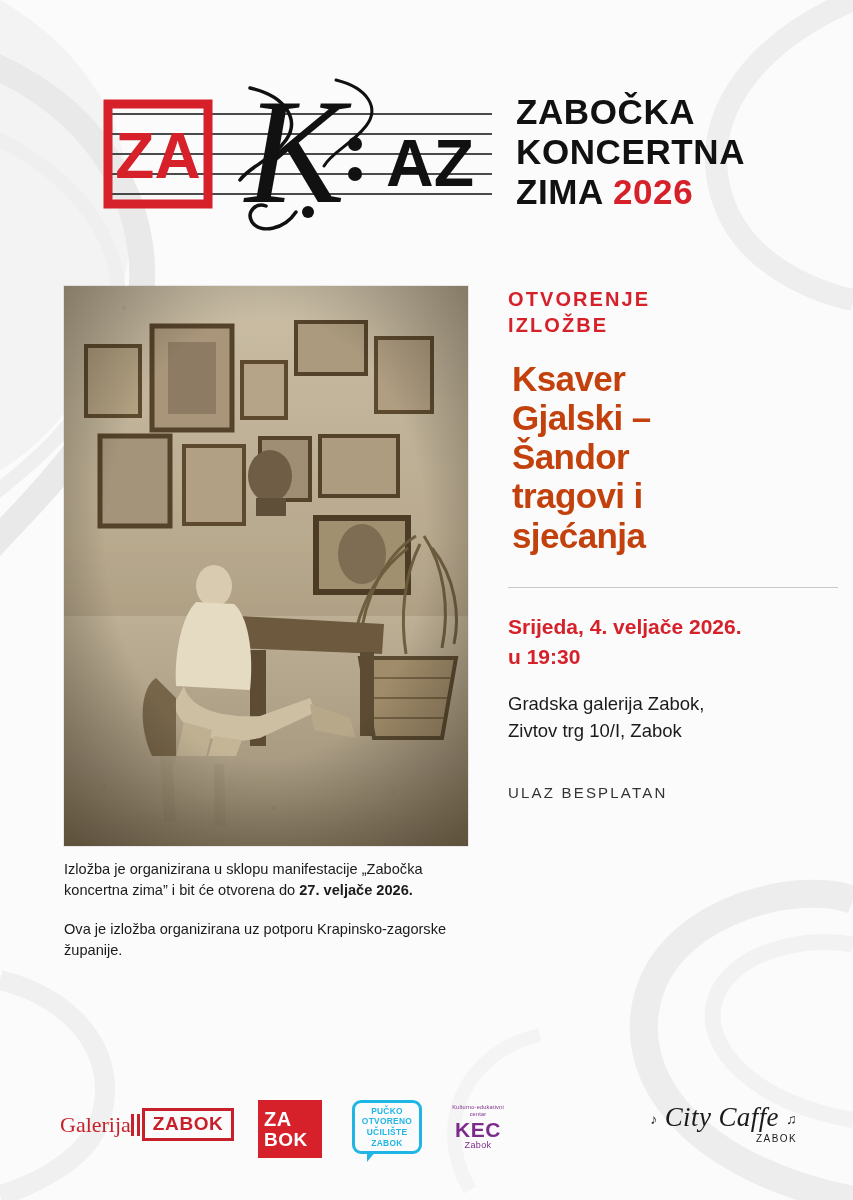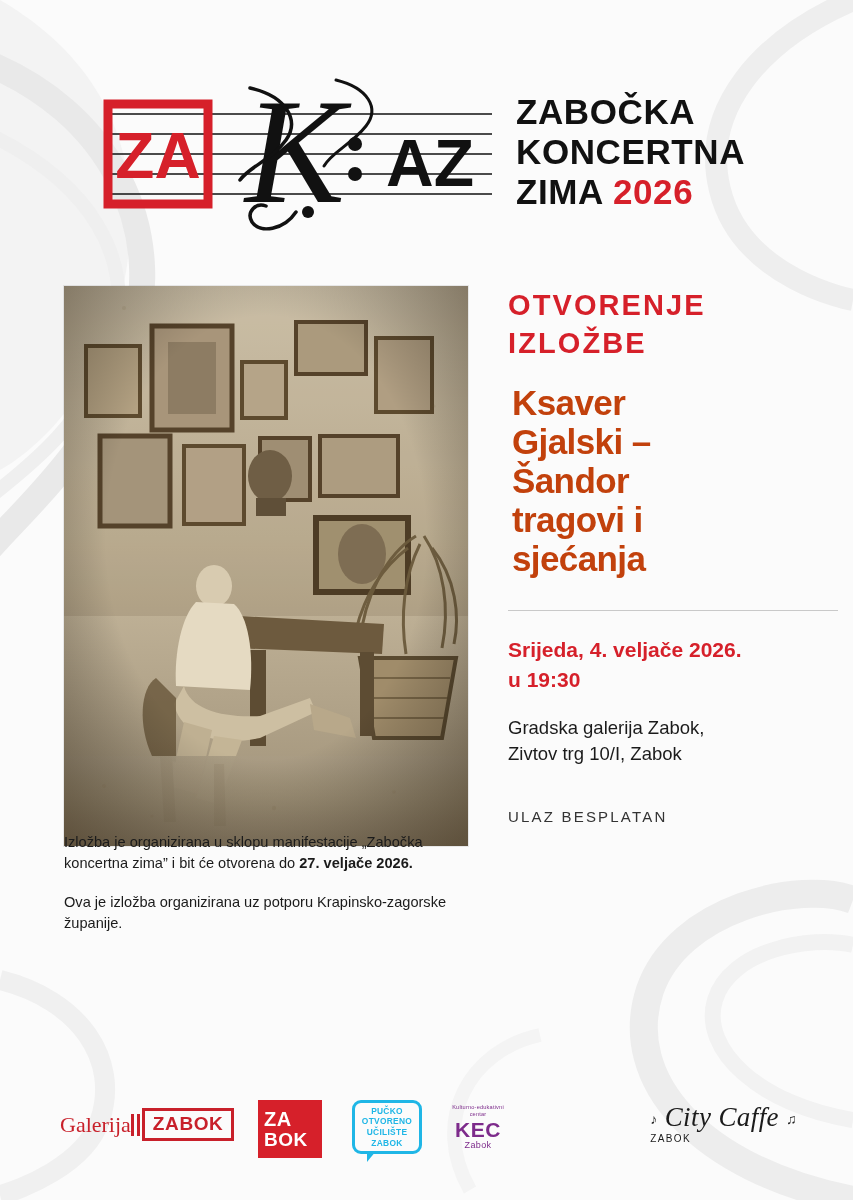--- a/index.html
+++ b/index.html
@@ -76,21 +76,21 @@
     background: #d9cfbd;
     overflow: hidden;
     box-shadow: 0 0 0 1px rgba(0,0,0,0.08);
   }
   .photo-frame svg { display: block; }
 
   
   .left-captions {
     position: absolute;
     left: 64px;
-    top: 832px;
+    top: 859px;
     width: 410px;
     z-index: 3;
     font-size: 14.6px;
     line-height: 1.45;
     color: #1b1b1b;
   }
   .left-captions p { margin: 0 0 18px 0; }
   .left-captions b { font-weight: bold; }
 
   
@@ -98,21 +98,21 @@
     position: absolute;
     left: 508px;
     top: 286px;
     width: 300px;
     z-index: 3;
   }
 
   .kicker {
     color: #d6202a;
     font-weight: bold;
-    font-size: 29px;
+    font-size: 20px;
     letter-spacing: 2.1px;
     line-height: 1.32;
     margin: 0 0 20px 0;
   }
   .kicker .line { display: block; }
 
   .exh-title {
     font-weight: bold;
     font-size: 35px;
     line-height: 1.12;
@@ -273,21 +273,21 @@
   }
   .logo-kec .kec-sub {
     font-size: 9px;
     letter-spacing: 0.4px;
   }
 
   .logo-city {
     position: absolute;
     right: 56px;
     top: 10px;
-    text-align: left;
+    text-align: right;
     color: #1b1b1b;
   }
   .logo-city .city-main {
     font-family: "Liberation Serif", serif;
     font-style: italic;
     font-size: 27px;
     line-height: 1;
     letter-spacing: 0.4px;
     white-space: nowrap;
   }

